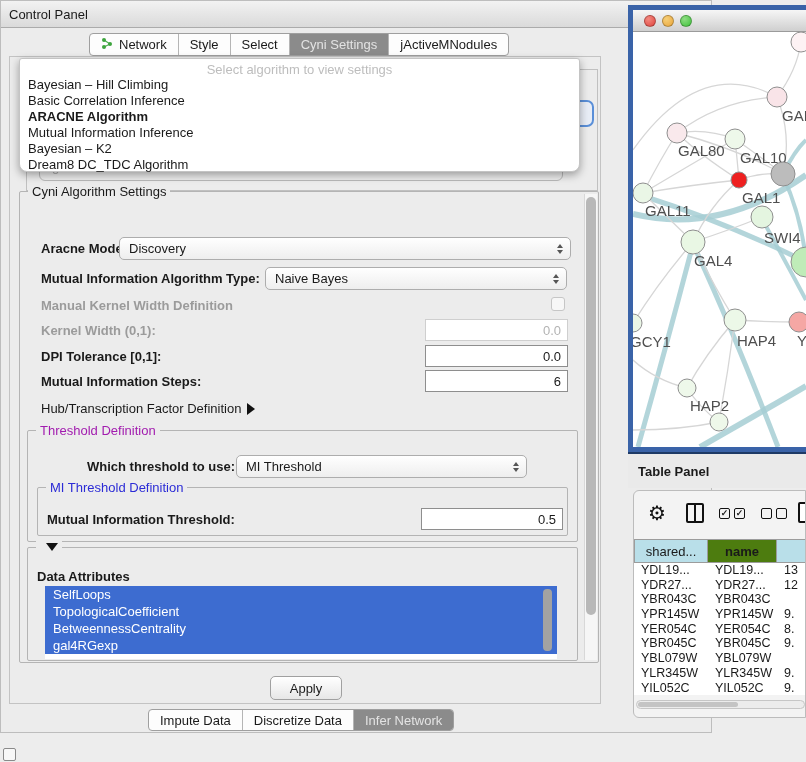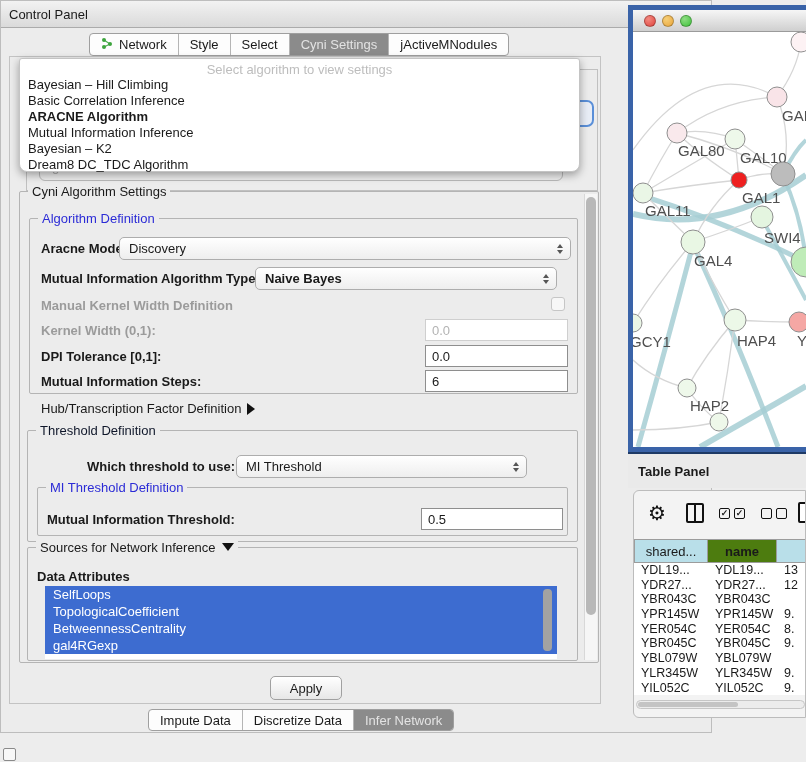--- a/index.html
+++ b/index.html
@@ -37,40 +37,40 @@
   #algo-popup{left:18px;top:57px;width:561px;height:114px;background:#ffffff;border:1px solid #c4c4c4;
               border-radius:3px 3px 8px 8px;box-shadow:0 3px 8px rgba(0,0,0,.35);z-index:10;box-sizing:border-box;}
   #algo-placeholder{text-align:center;color:#bdbdbd;font-size:13px;padding-top:3px;height:15px;}
   .popup-item{font-size:13px;line-height:16.1px;padding-left:8px;white-space:nowrap;}
   .popup-item.bold{font-weight:bold;}
 
   
   .group{border:1px solid #b4b4b4;border-radius:2px;box-sizing:border-box;}
   .gtitle{position:absolute;top:-8px;left:8px;background:#ececec;padding:0 4px;font-size:13px;white-space:nowrap;}
   .gtitle.blue{color:#2b2bd6;}
-  .gtitle.green{color:#0f172a;}
+  .gtitle.green{color:#a21caf;}
 
   #cyni-group{left:18px;top:190px;width:580px;height:472px;}
   #alg-group{left:28px;top:217px;width:549px;height:176px;}
   #thr-group{left:26px;top:429px;width:551px;height:112px;}
   #mit-group{left:36px;top:486px;width:531px;height:49px;}
   #src-group{left:26px;top:546px;width:551px;height:114px;}
 
   .flabel{position:absolute;font-size:13px;font-weight:bold;white-space:nowrap;}
   .flabel.disabled{color:#9b9b9b;}
 
   .combo{position:absolute;height:23px;border:1px solid #adadad;border-radius:5px;
          background:linear-gradient(#ffffff,#eeeeee);display:flex;align-items:center;
          padding:0 22px 0 9px;font-size:13px;box-sizing:border-box;}
   .stepper{position:absolute;right:7px;top:50%;transform:translateY(-50%);display:flex;flex-direction:column;gap:2px;}
   .tri-up{width:0;height:0;border-left:3.5px solid transparent;border-right:3.5px solid transparent;border-bottom:4px solid #555;}
   .tri-dn{width:0;height:0;border-left:3.5px solid transparent;border-right:3.5px solid transparent;border-top:4px solid #555;}
 
   .field{position:absolute;height:22px;border:1px solid #8e8e8e;background:#fff;display:flex;align-items:center;
-         justify-content:flex-start;padding:0 6px;font-size:13px;box-sizing:border-box;}
+         justify-content:flex-end;padding:0 6px;font-size:13px;box-sizing:border-box;}
   .field.disabled{border-color:#cfcfcf;color:#b3b3b3;}
   .checkbox{position:absolute;width:14px;height:14px;border:1px solid #c6c6c6;border-radius:3px;background:#f7f7f7;box-sizing:border-box;}
 
   .arrow-right{display:inline-block;width:0;height:0;border-top:6px solid transparent;border-bottom:6px solid transparent;
                border-left:8px solid #111;vertical-align:-2px;margin-left:6px;}
   .arrow-down{display:inline-block;width:0;height:0;border-left:6px solid transparent;border-right:6px solid transparent;
               border-top:8px solid #111;vertical-align:1px;margin-left:6px;}
 
   
   #attr-list{position:absolute;left:44px;top:585px;width:512px;height:73px;background:#ffffff;overflow:hidden;}
@@ -181,35 +181,32 @@
           <div class="popup-item">Mutual Information Inference</div>
           <div class="popup-item">Bayesian – K2</div>
           <div class="popup-item">Dream8 DC_TDC Algorithm</div>
         </div>
     </div>
 
     <div id="cyni-group" class="abs group">
       <span class="gtitle">Cyni Algorithm Settings</span>
     </div>
 
-    <div id="alg-group" class="abs group">
-      <span class="gtitle blue">Algorithm Definition</span>
-    </div>
 
     <span class="flabel" style="left:40px;top:240px;">Aracne Mode:</span>
     <div class="combo abs" style="left:118px;top:236px;width:452px;">
       <span>Discovery</span>
       <span class="stepper">
           <span class="tri-up"></span>
           <span class="tri-dn"></span>
         </span>
     </div>
 
     <span class="flabel" style="left:40px;top:270px;">Mutual Information Algorithm Type:</span>
-    <div class="combo abs" style="left:254px;top:266px;width:302px;font-weight:bold;">
+    <div class="combo abs" style="left:264px;top:266px;width:302px;">
       <span>Naive Bayes</span>
       <span class="stepper">
           <span class="tri-up"></span>
           <span class="tri-dn"></span>
         </span>
     </div>
 
     <span class="flabel disabled" style="left:40px;top:297px;">Manual Kernel Width Definition</span>
     <span class="checkbox" style="left:550px;top:296px;"></span>
 
@@ -248,21 +245,21 @@
     <div id="mit-group" class="abs group">
       <span class="gtitle blue">MI Threshold Definition</span>
     </div>
 
     <span class="flabel" style="left:46px;top:511px;">Mutual Information Threshold:</span>
     <div class="field" style="left:420px;top:507px;width:142px;">
       <span>0.5</span>
     </div>
 
     <div id="src-group" class="abs group">
-      <span class="gtitle"><span>Sources for Network Inference</span><span class="arrow-down"></span></span>
+      <span class="gtitle"><span class="arrow-down"></span></span>
     </div>
     <span class="flabel" style="left:36px;top:568px;">Data Attributes</span>
     <div id="attr-list">
       <div class="attr-item">SelfLoops</div>
         <div class="attr-item">TopologicalCoefficient</div>
         <div class="attr-item">BetweennessCentrality</div>
         <div class="attr-item">gal4RGexp</div>
         <div id="attr-scroll"></div>
     </div>
 

